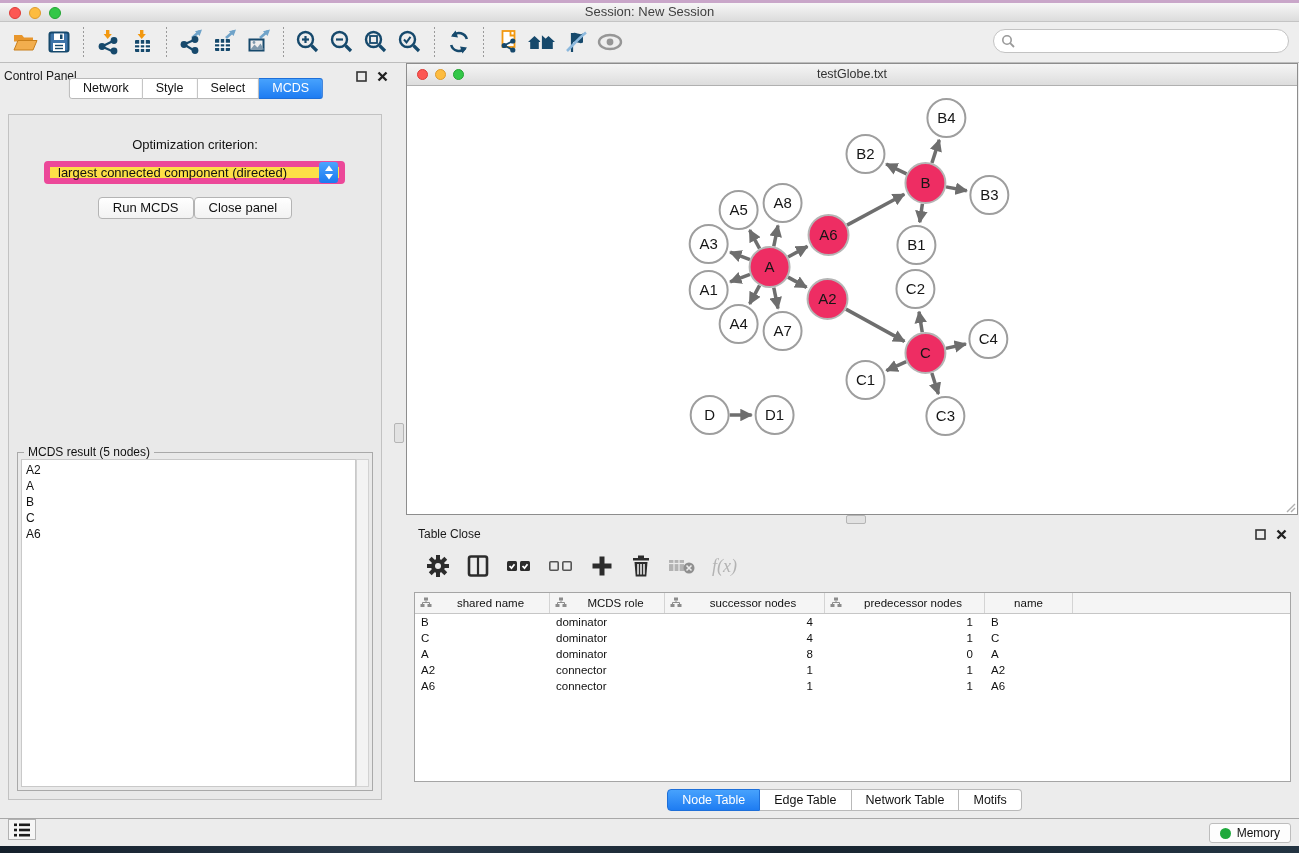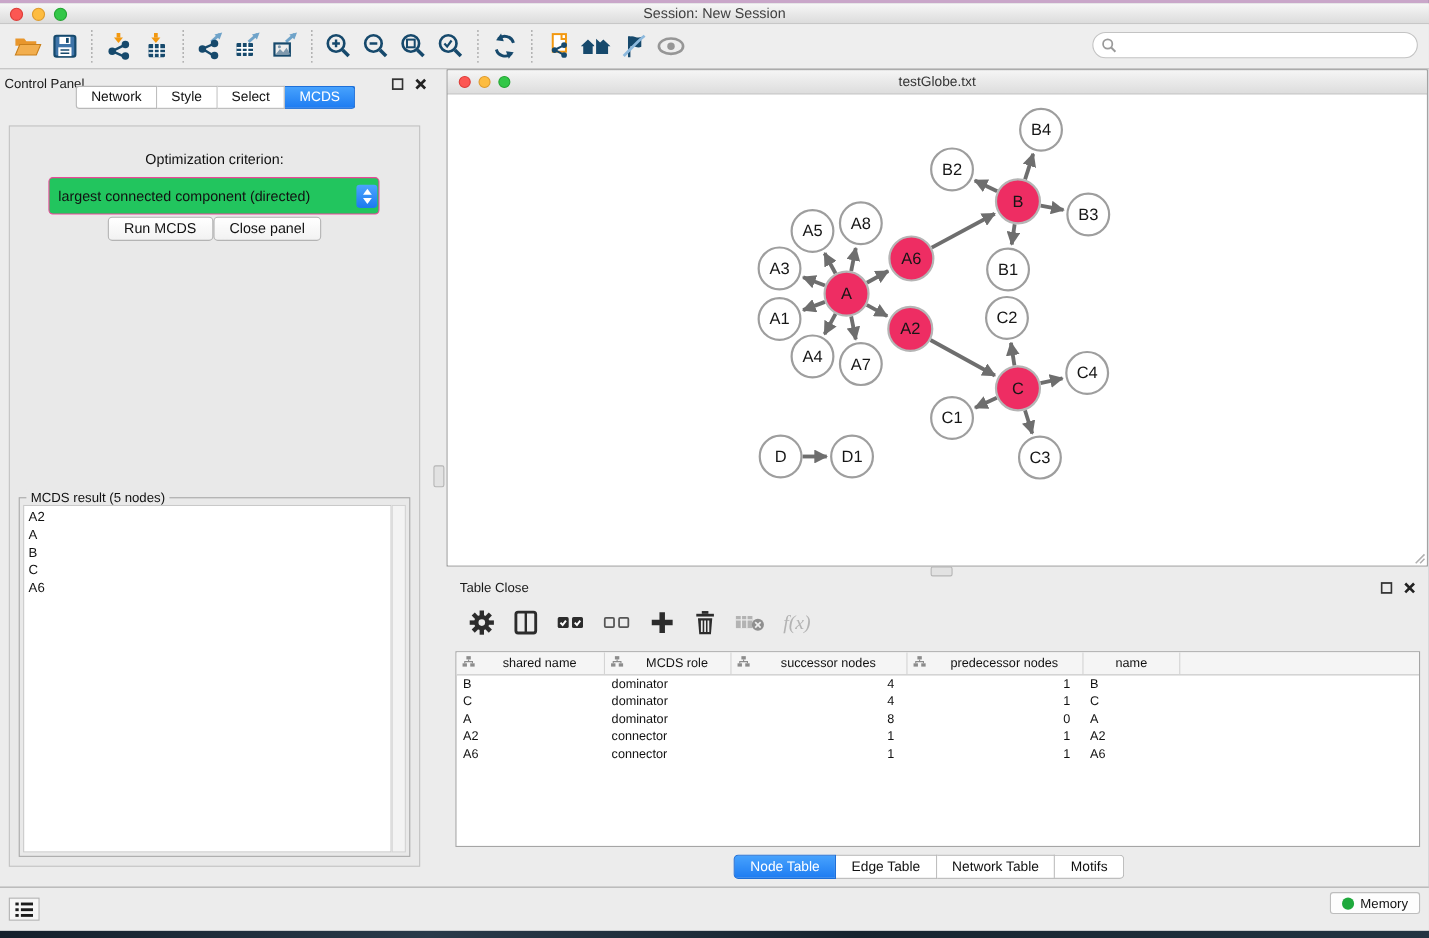--- a/index.html
+++ b/index.html
@@ -42,22 +42,22 @@
   .win-btns { display:flex; gap:10px; align-items:center; }
   .cp-tabs { position:absolute; left:50%; transform:translateX(-50%); top:15px; display:flex; z-index:2; }
   .cp-tab { height:21px; line-height:19px; padding:0 13px; font-size:12.5px; background:#fff;
     border:1px solid #b9b9b9; border-left:none; color:#111; }
   .cp-tab:first-child { border-left:1px solid #b9b9b9; border-radius:3px 0 0 3px; }
   .cp-tab:last-child { border-radius:0 3px 3px 0; }
   .cp-tab.active { background:linear-gradient(#47a2fd,#1e7cf2); color:#fff; border-color:#1e6fd8; }
   .cp-body { position:absolute; left:8px; right:10px; top:51px; bottom:18px;
     background:#e9e9e9; border:1px solid #c2c2c2; }
   .opt-label { text-align:center; font-size:13px; color:#111; margin-top:22px; }
-  .combo { position:absolute; left:35px; right:36px; top:46px; height:34px; background:#22c55e;
-    border:1px solid #ec4899; border-radius:4px; display:flex; align-items:center; }
+  .combo { position:absolute; left:35px; right:36px; top:46px; height:23px; background:#fde047;
+    border:6px solid #ec4899; border-radius:4px; display:flex; align-items:center; }
   .combo-value { flex:1; font-size:13px; color:#111; padding-left:8px; white-space:nowrap; overflow:hidden; }
   .combo-stepper { width:19px; height:21px; border-radius:3px; background:linear-gradient(#4ba4fe,#1c7af0);
     margin-right:1px; display:flex; flex-direction:column; align-items:center; justify-content:center; gap:1px; }
   .btn-row { position:absolute; top:82px; left:0; right:0; display:flex; justify-content:center; }
   .btn { height:22px; padding:0 14px; font-size:13px; color:#111; background:linear-gradient(#ffffff,#f2f2f2);
     border:1px solid #b4b4b4; border-radius:4px; line-height:20px; }
   .groupbox { position:absolute; left:8px; right:8px; top:337px; bottom:8px; border:1px solid #a9a9a9; }
   .groupbox-legend { position:absolute; top:-8px; left:6px; background:#e9e9e9; padding:0 4px; font-size:12px; color:#111; }
   .mcds-list { position:absolute; left:3px; right:16px; top:6px; bottom:3px; background:#fff;
     border:1px solid #c9c9c9; padding:2px 0 0 4px; overflow:hidden; }
@@ -104,22 +104,22 @@
   .td:nth-child(4){ width:160px; text-align:right; padding-right:12px; }
   .td:nth-child(5){ width:88px; }
   .tp-tabs { position:absolute; left:0; right:16px; bottom:7px; display:flex; justify-content:center;text-align:center; }
   .tp-tab { height:22px; line-height:20px; padding:0 14px; font-size:12.5px; background:#fff;
     border:1px solid #b9b9b9; border-left:none; color:#111; }
   .tp-tab:first-child { border-left:1px solid #b9b9b9; border-radius:4px 0 0 4px; }
   .tp-tab:last-child { border-radius:0 4px 4px 0; }
   .tp-tab.active { background:linear-gradient(#47a2fd,#1e7cf2); color:#fff; border-color:#1e6fd8; }
 
   
-  .statusbar { height:40px; flex:0 0 auto; border-top:1px solid #a8a8a8; background:#ececec;
-    display:flex; align-items:center; padding:0 8px; position:relative; }
+  .statusbar { height:28px; flex:0 0 auto; border-top:1px solid #a8a8a8; background:#ececec;
+    display:flex; padding:0 8px; position:relative; }
   .list-btn { width:28px; height:21px; background:#f6f6f6; border:1px solid #b2b2b2;
     display:flex; align-items:center; justify-content:center; }
   .memory-btn { position:absolute; right:8px; top:4px; height:20px; background:#fdfdfd; border:1px solid #bdbdbd;
     border-radius:3px; display:flex; align-items:center; gap:6px; padding:0 10px; font-size:12px; color:#111; }
   .mem-dot { width:11px; height:11px; border-radius:50%; background:#1ea93c; }
 
   .graph-label { font-size:15px; fill:#161616; text-anchor:middle; }
 </style>
 </head>
 <body>

